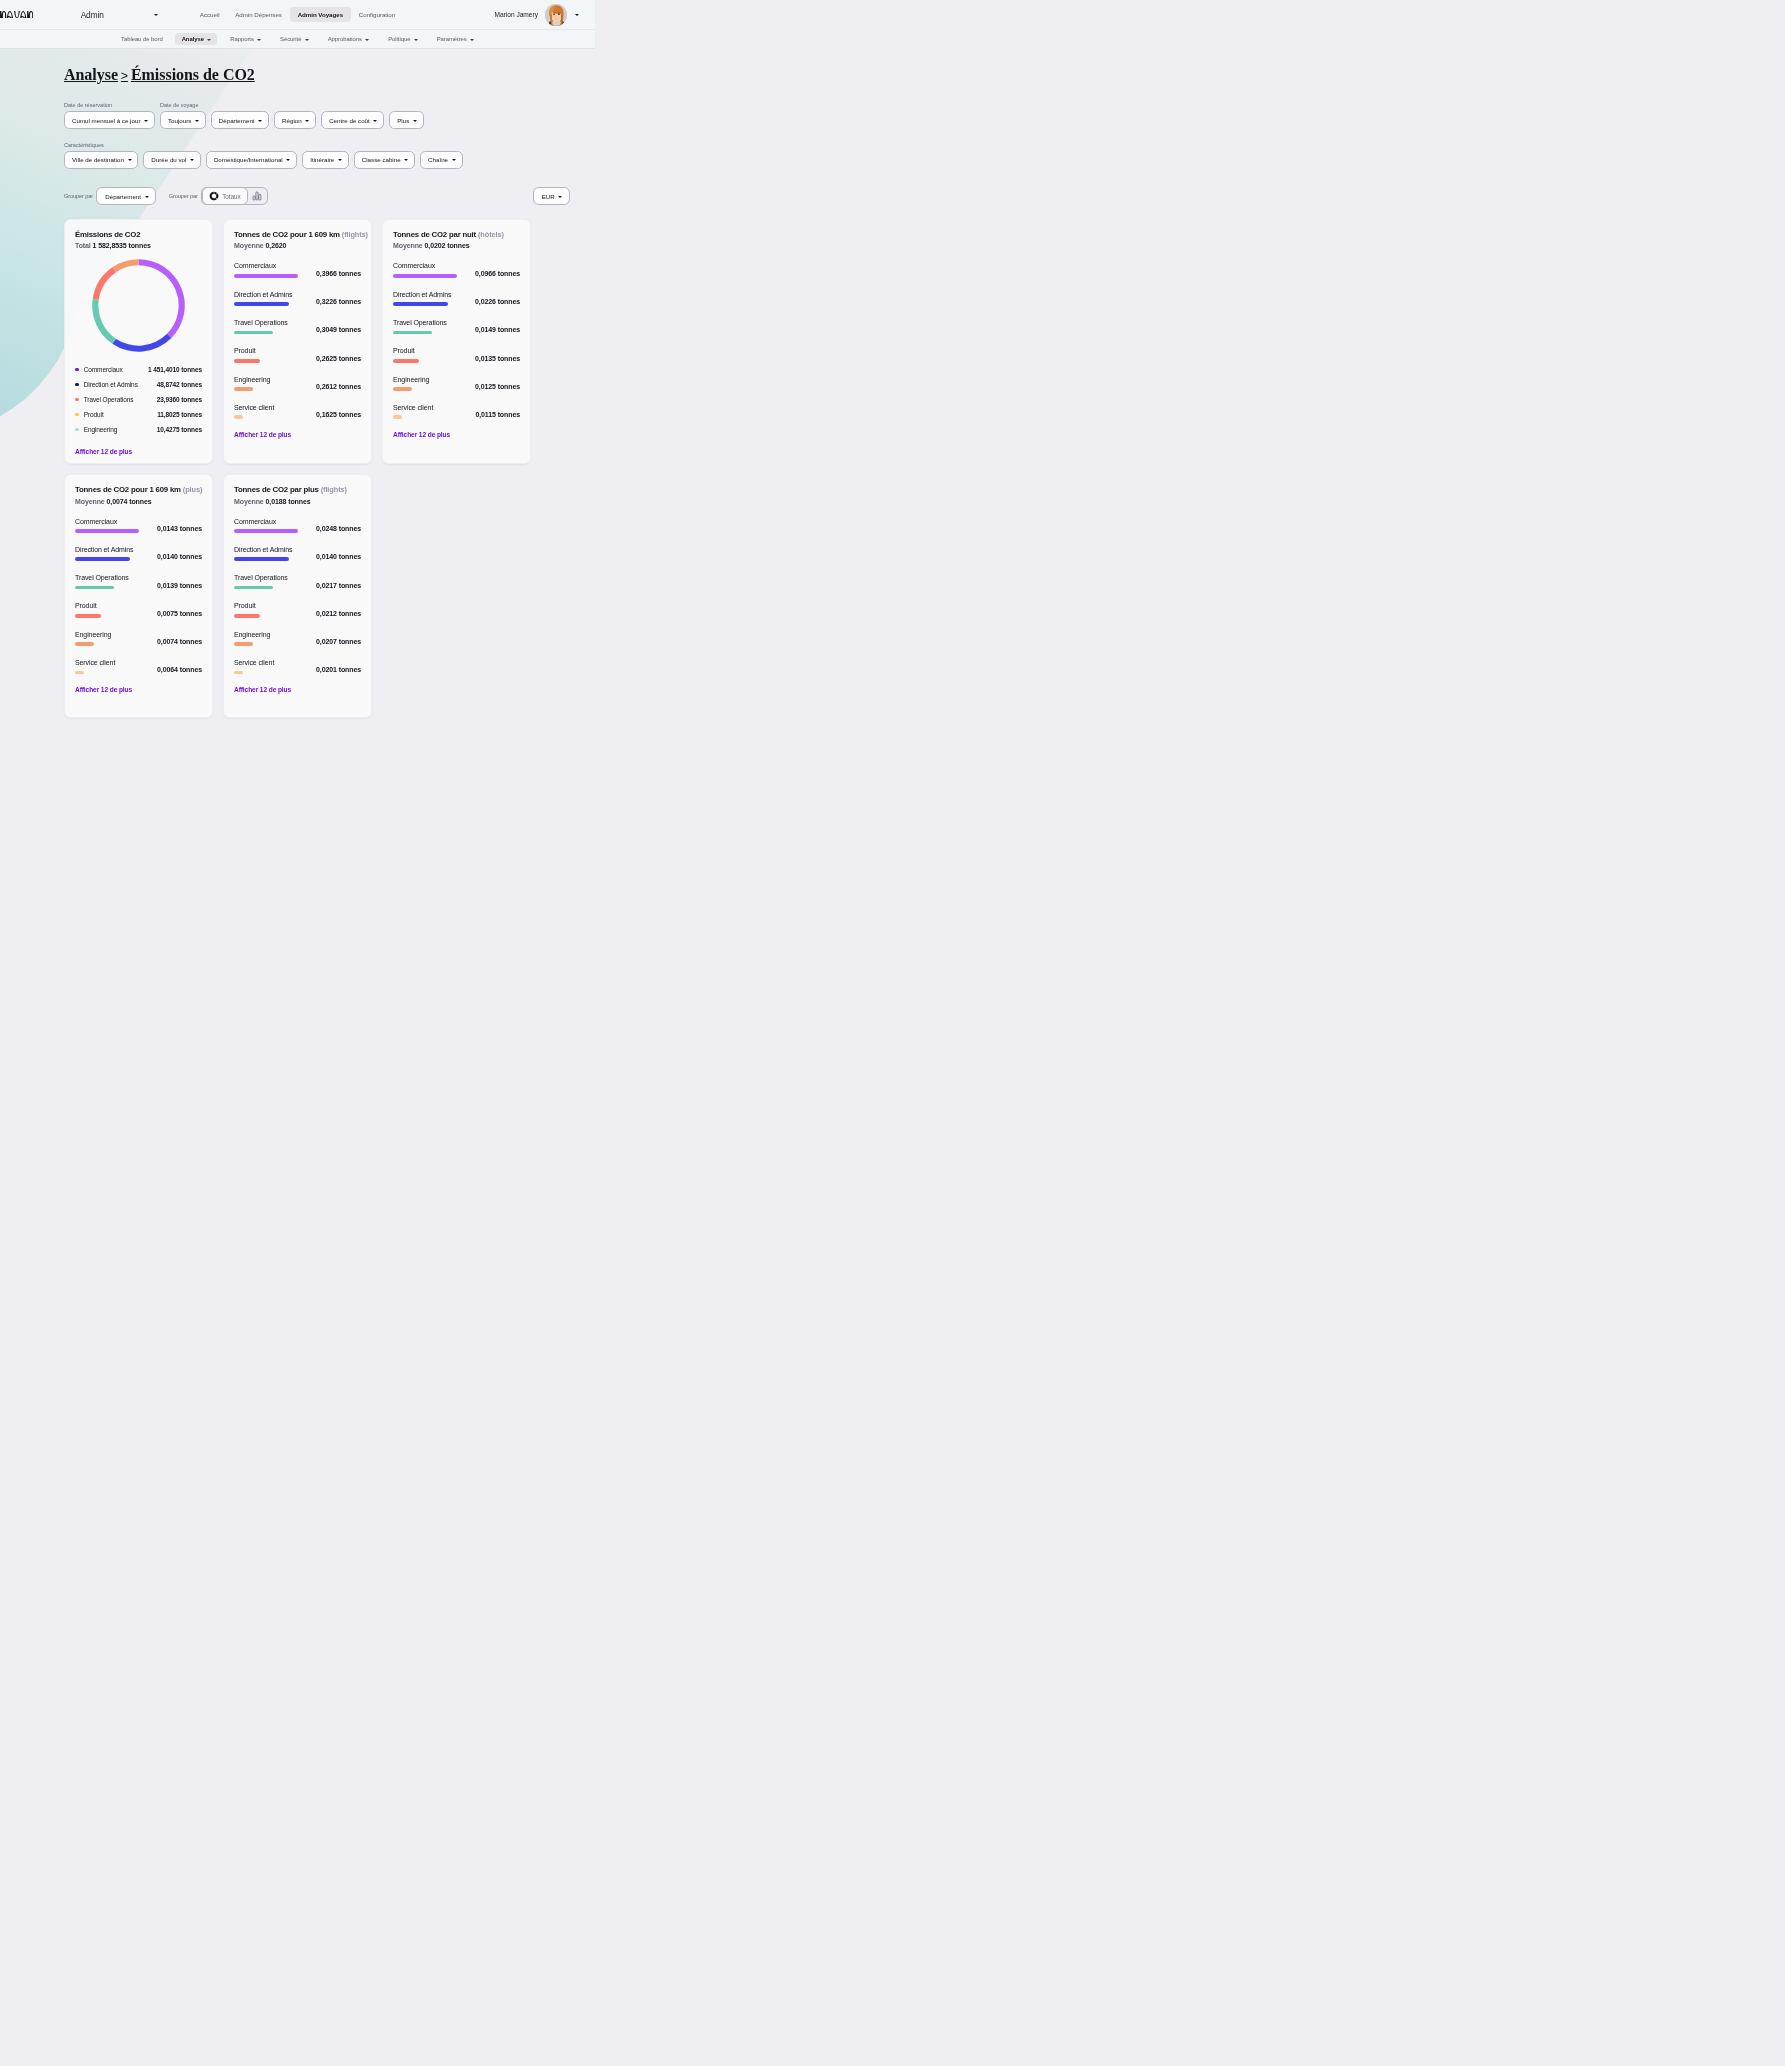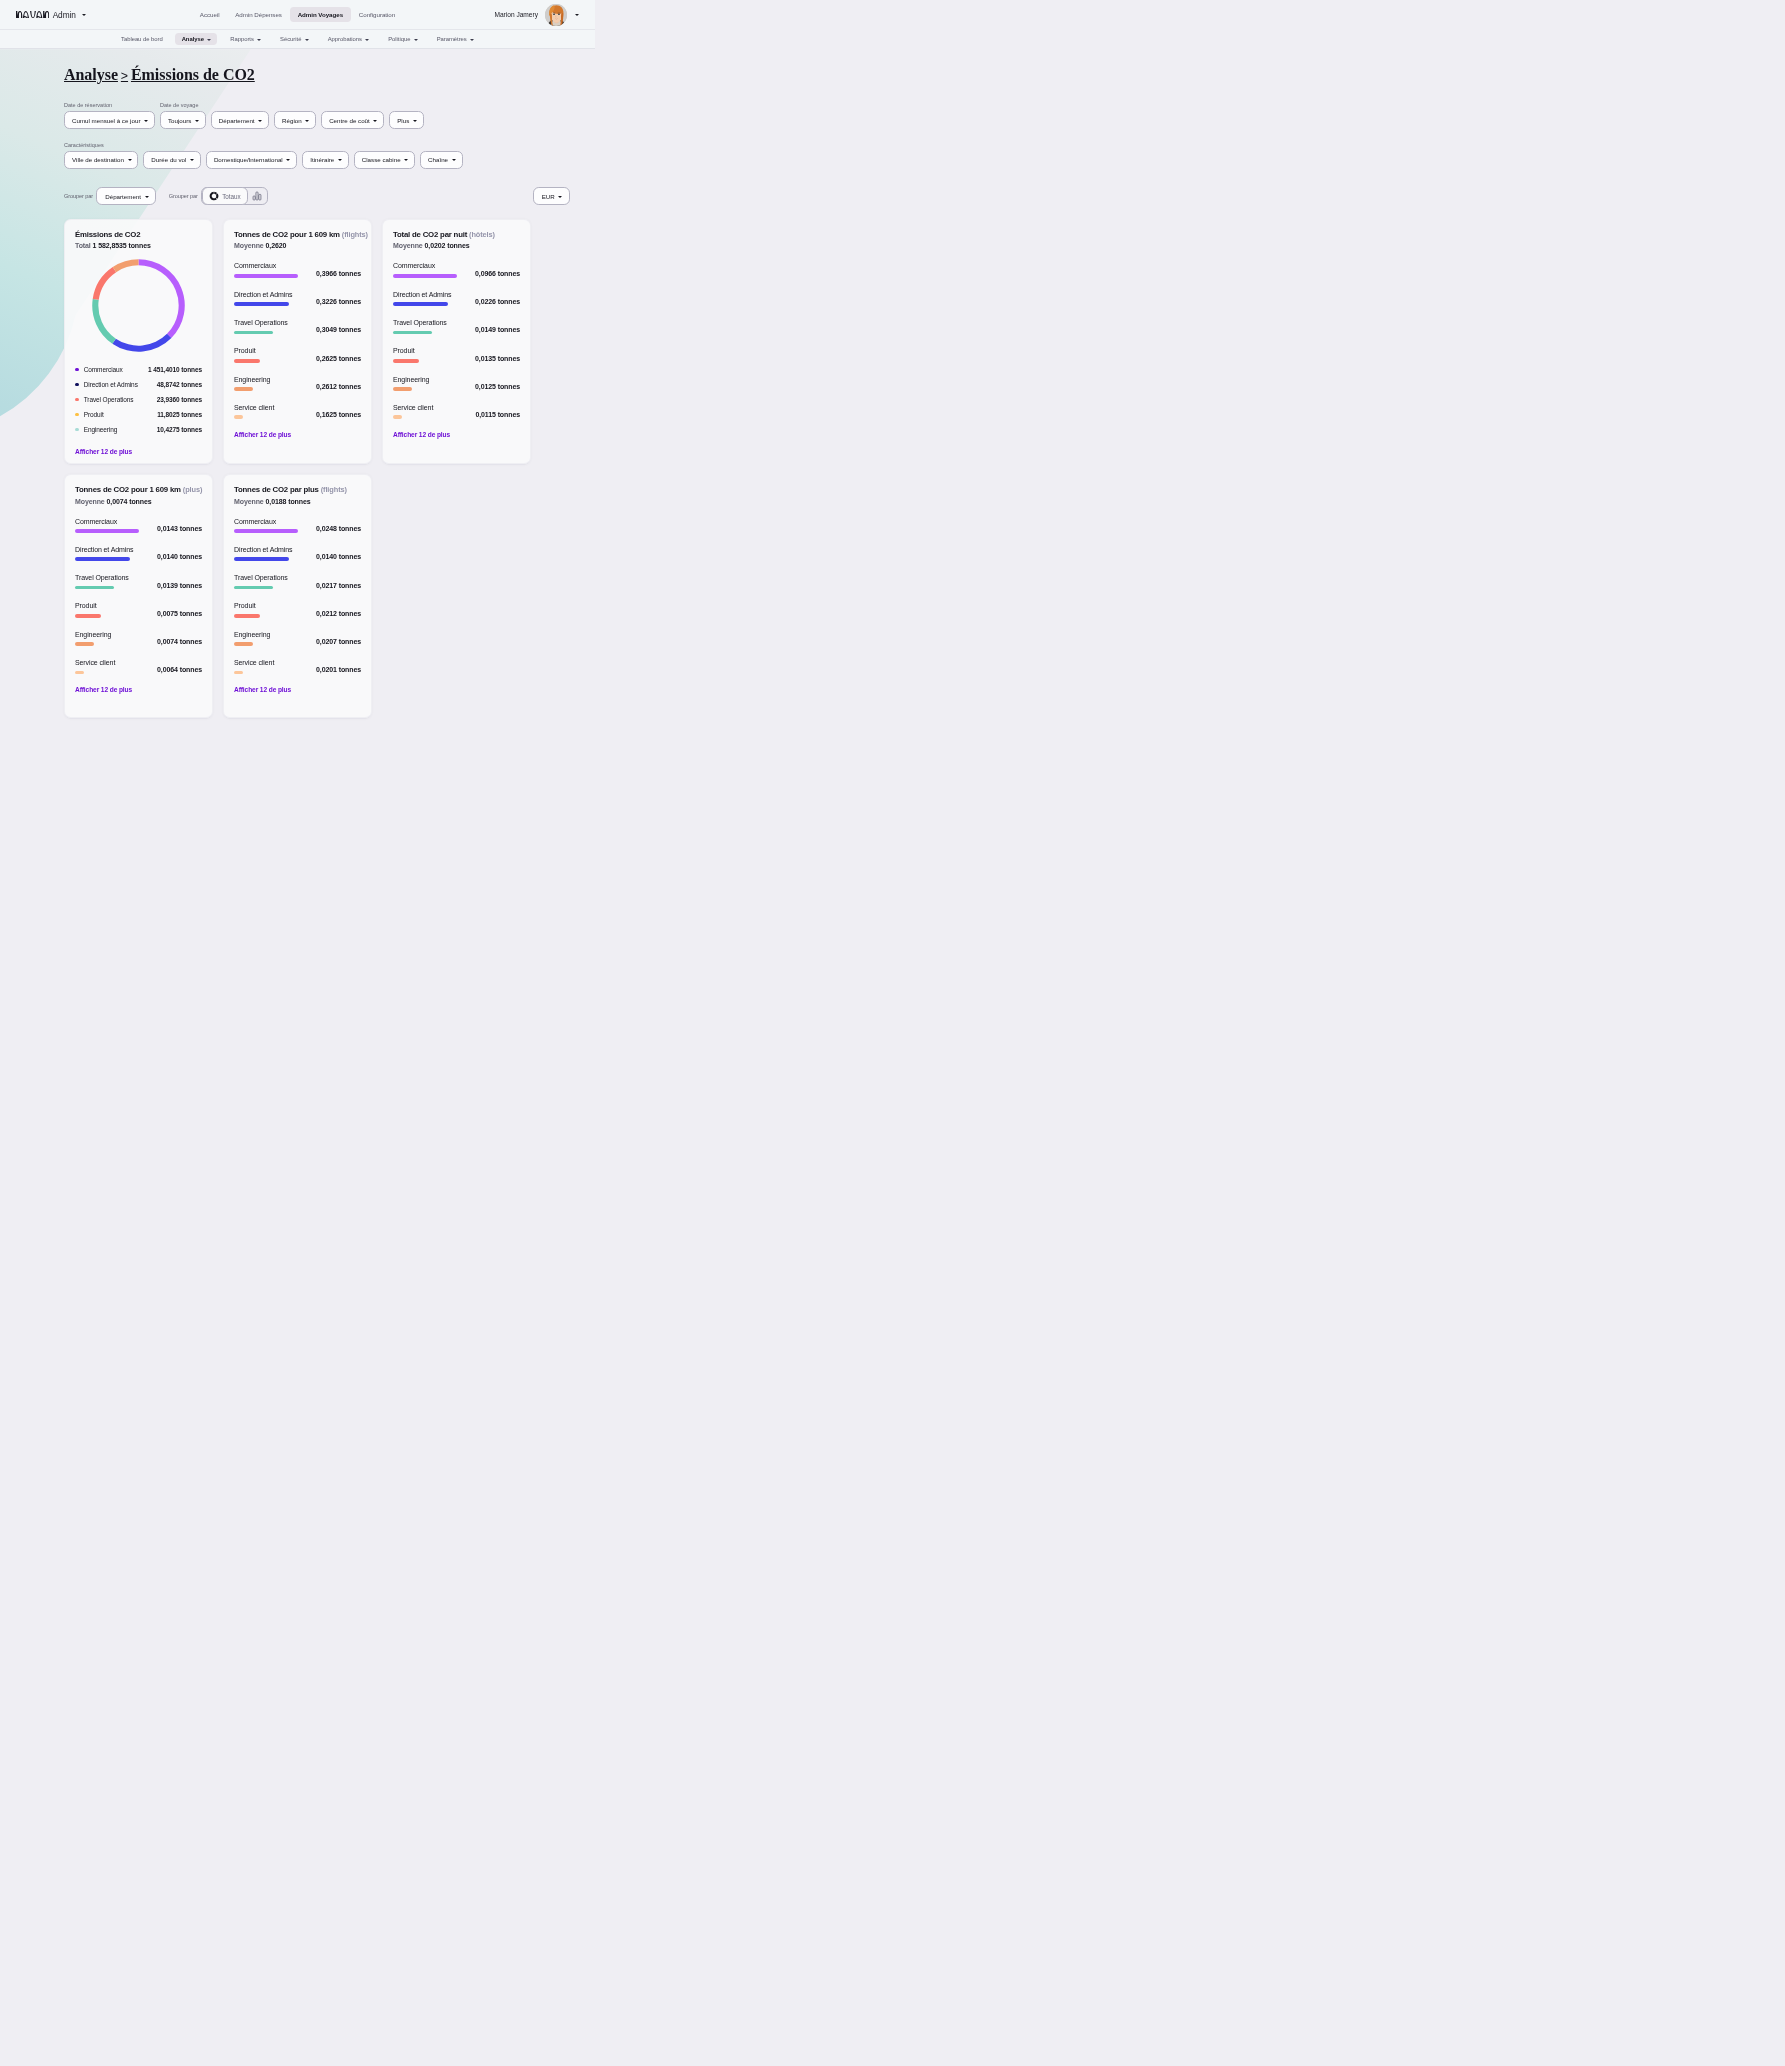--- a/index.html
+++ b/index.html
@@ -11,21 +11,21 @@
     position:relative;
   }
 
   
   .bgwrap{position:absolute;left:0;top:49px;width:595px;height:702px;overflow:hidden;z-index:0;}
   .bgwrap svg{display:block;}
 
   
   .topbar{position:relative;z-index:5;height:30px;width:595px;background:#f3f6f8;
     border-bottom:0.4px solid #e4e6eb;display:flex;align-items:center;}
-  .brand{display:flex;align-items:center;margin-left:16px;}
+  .brand{display:flex;align-items:center;margin-left:0;gap:44px;}
   .brand .logo{display:block;}
   .brand .admin{font-size:8.3px;color:#1b1b23;margin-left:3.7px;letter-spacing:-0.1px;font-weight:400;}
   .caret{width:0;height:0;border-left:2.5px solid transparent;border-right:2.5px solid transparent;
     border-top:2.9px solid #1b1b23;display:inline-block;}
   .brand .caret{margin-left:6.2px;margin-top:1.2px;}
 
   .mainnav{position:absolute;left:0;right:0;display:flex;align-items:center;justify-content:center;gap:0;}
   .mainnav a{font-size:6.2px;color:#585868;text-decoration:none;padding:3.7px 7.9px;border-radius:3.7px;white-space:nowrap;letter-spacing:-0.04px;}
   .mainnav a.active{background:#e5e2e8;color:#15151d;font-weight:700;}
 
@@ -371,21 +371,21 @@
             <div class="barname">Service client</div>
             <div class="bar" style="width:9px;background:#fcc69a"></div>
           </div>
           <div class="barval">0,1625 tonnes</div>
         </div>
       </div>
       <div class="more">Afficher 12 de plus</div>
     </div>
     <div class="card">
       <div class="pad">
-        <div class="ctitle"><span>Total de CO2 par nuit</span> <span class="sub">(hôtels)</span></div>
+        <div class="ctitle"><span>Tonnes de CO2 par nuit</span> <span class="sub">(hôtels)</span></div>
         <div class="csub"><span class="lbl">Moyenne</span> <span>0,0202 tonnes</span></div>
         <div class="barrow">
           <div class="barleft">
             <div class="barname">Commerciaux</div>
             <div class="bar" style="width:64px;background:#b75efd"></div>
           </div>
           <div class="barval">0,0966 tonnes</div>
         </div>
         <div class="barrow">
           <div class="barleft">

